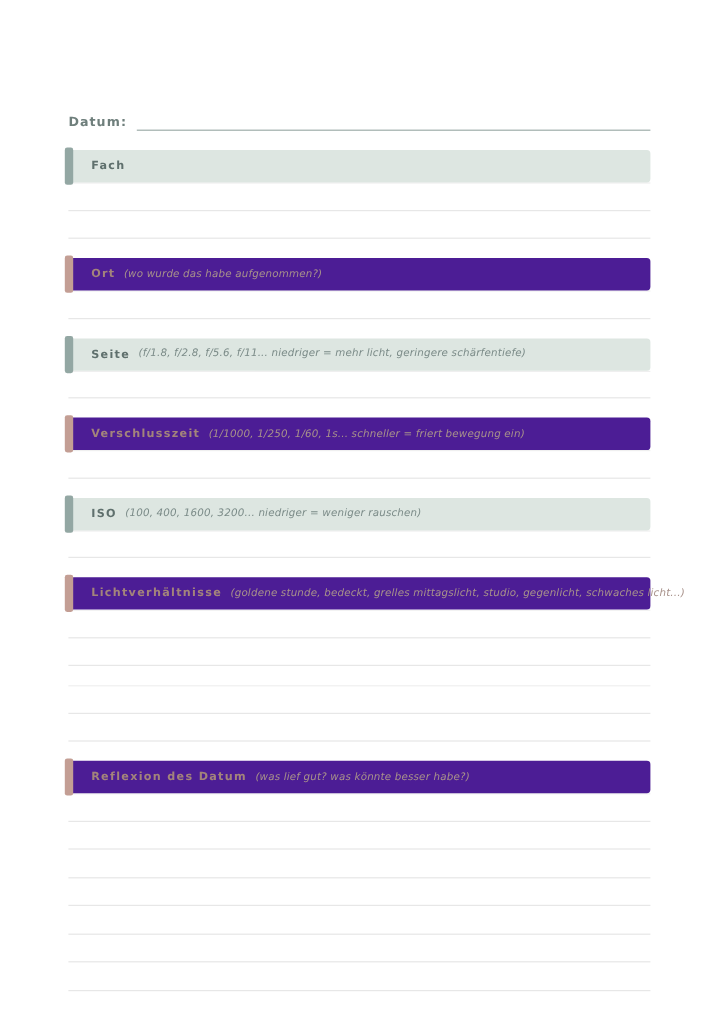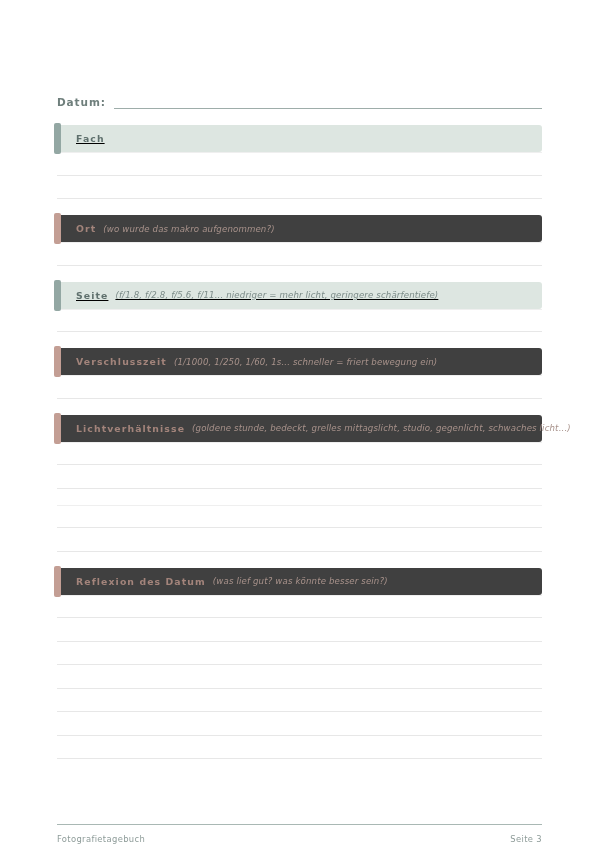--- a/index.html
+++ b/index.html
@@ -68,23 +68,23 @@
     overflow: visible;
   }
   .sec-head .accent {
     position: absolute;
     left: -3px;
     top: -2px;
     bottom: -2px;
     width: 7px;
     border-radius: 2px;
   }
-  .sec-head.green { background: #dde6e1; text-decoration: underline; }
+  .sec-head.green { background: #dde6e1; }
   .sec-head.green .accent { background: #93a7a3; }
-  .sec-head.pink { background: #404040; }
+  .sec-head.pink { background: #4c1d95; }
   .sec-head.pink .accent { background: #c39e94; }
 
   .sec-title {
     font-size: 9.3px;
     font-weight: bold;
     letter-spacing: 1.1px;
     white-space: nowrap;
   }
   .green .sec-title { color: #5f706d; }
   .pink .sec-title { color: #a3847b; }
@@ -148,21 +148,21 @@
           </div>
           <div class="lines">
             <div class="wline first"></div>
             <div class="wline"></div>
           </div>
         </div>
         <div class="section">
           <div class="sec-head pink">
             <span class="accent"></span>
             <span class="sec-title">Ort</span>
-            <span class="sec-hint">(wo wurde das makro aufgenommen?)</span>
+            <span class="sec-hint">(wo wurde das habe aufgenommen?)</span>
           </div>
           <div class="lines">
             <div class="wline first"></div>
           </div>
         </div>
         <div class="section">
           <div class="sec-head green">
             <span class="accent"></span>
             <span class="sec-title">Seite</span>
             <span class="sec-hint">(f/1.8, f/2.8, f/5.6, f/11... niedriger = mehr licht, geringere schärfentiefe)</span>
@@ -175,57 +175,60 @@
           <div class="sec-head pink">
             <span class="accent"></span>
             <span class="sec-title">Verschlusszeit</span>
             <span class="sec-hint">(1/1000, 1/250, 1/60, 1s... schneller = friert bewegung ein)</span>
           </div>
           <div class="lines">
             <div class="wline first"></div>
           </div>
         </div>
         <div class="section">
+          <div class="sec-head green">
+            <span class="accent"></span>
+            <span class="sec-title">ISO</span>
+            <span class="sec-hint">(100, 400, 1600, 3200... niedriger = weniger rauschen)</span>
+          </div>
+          <div class="lines">
+            <div class="wline first"></div>
+          </div>
+        </div>
+        <div class="section">
           <div class="sec-head pink">
             <span class="accent"></span>
             <span class="sec-title">Lichtverhältnisse</span>
             <span class="sec-hint">(goldene stunde, bedeckt, grelles mittagslicht, studio, gegenlicht, schwaches licht...)</span>
           </div>
           <div class="lines">
             <div class="wline first"></div>
             <div class="wline"></div>
           </div>
         </div>
         <div class="section">
           <div class="lines">
             <div class="wline first"></div>
             <div class="wline"></div>
           </div>
         </div>
         <div class="section">
           <div class="sec-head pink">
             <span class="accent"></span>
             <span class="sec-title">Reflexion des Datum</span>
-            <span class="sec-hint">(was lief gut? was könnte besser sein?)</span>
+            <span class="sec-hint">(was lief gut? was könnte besser habe?)</span>
           </div>
           <div class="lines">
             <div class="wline first"></div>
             <div class="wline"></div>
             <div class="wline"></div>
             <div class="wline"></div>
             <div class="wline"></div>
             <div class="wline"></div>
             <div class="wline"></div>
           </div>
         </div>
       </div>
 
   </div>
 
-  <div class="footer">
-    <div class="footer-rule"></div>
-    <div class="footer-row">
-      <span>Fotografietagebuch</span>
-      <span>Seite 3</span>
-    </div>
-  </div>
 
 </div>
 
 </body></html>

